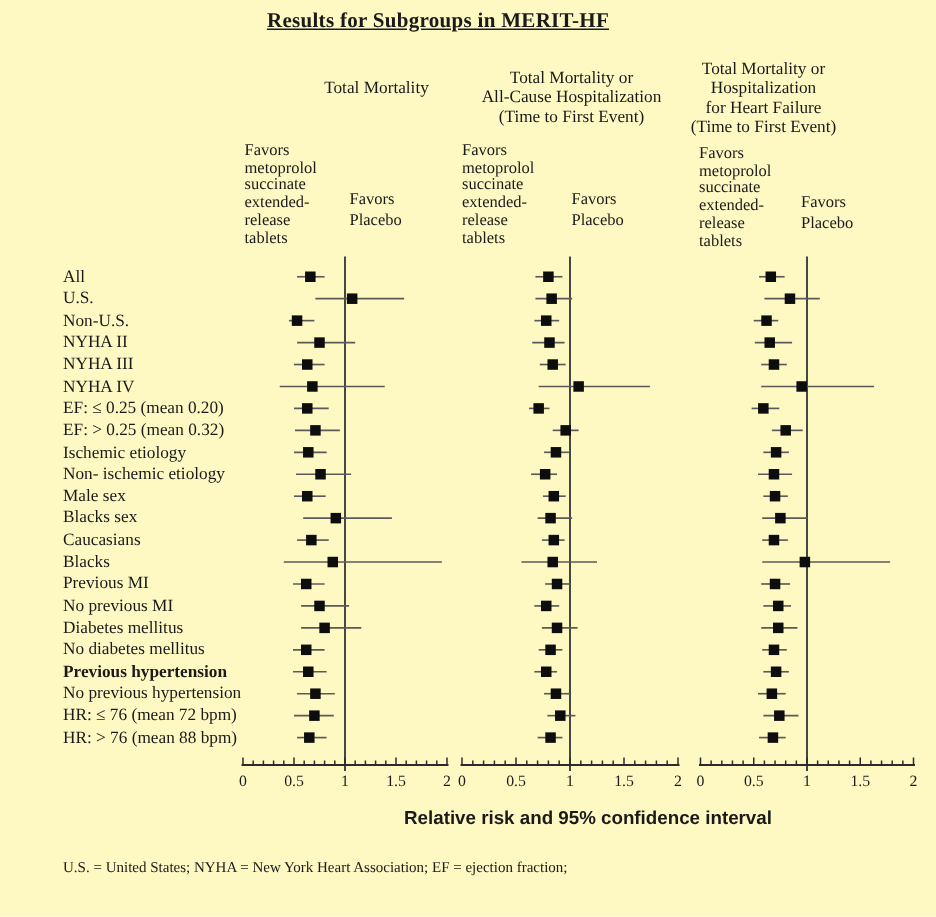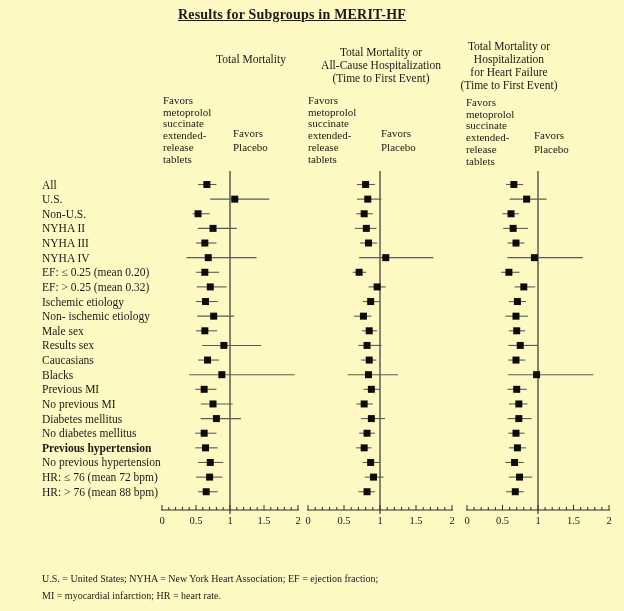--- a/index.html
+++ b/index.html
@@ -93,21 +93,21 @@
       <div class="row-label" style="top: 192.13px;">U.S.</div>
       <div class="row-label" style="top: 206.76px;">Non-U.S.</div>
       <div class="row-label" style="top: 221.39px;">NYHA II</div>
       <div class="row-label" style="top: 236.02px;">NYHA III</div>
       <div class="row-label" style="top: 250.65px;">NYHA IV</div>
       <div class="row-label" style="top: 265.28px;">EF: ≤ 0.25 (mean 0.20)</div>
       <div class="row-label" style="top: 279.91px;">EF: &gt; 0.25 (mean 0.32)</div>
       <div class="row-label" style="top: 294.54px;">Ischemic etiology</div>
       <div class="row-label" style="top: 309.17px;">Non- ischemic etiology</div>
       <div class="row-label" style="top: 323.8px;">Male sex</div>
-      <div class="row-label" style="top: 338.43px;">Results sex</div>
+      <div class="row-label" style="top: 338.43px;">Blacks sex</div>
       <div class="row-label" style="top: 353.06px;">Caucasians</div>
       <div class="row-label" style="top: 367.69px;">Blacks</div>
       <div class="row-label" style="top: 382.32px;">Previous MI</div>
       <div class="row-label" style="top: 396.95px;">No previous MI</div>
       <div class="row-label" style="top: 411.58px;">Diabetes mellitus</div>
       <div class="row-label" style="top: 426.21px;">No diabetes mellitus</div>
       <div class="row-label" style="top: 440.84px; font-weight: bold;">Previous hypertension</div>
       <div class="row-label" style="top: 455.47px;">No previous hypertension</div>
       <div class="row-label" style="top: 470.1px;">HR: ≤ 76 (mean 72 bpm)</div>
       <div class="row-label" style="top: 484.73px;">HR: &gt; 76 (mean 88 bpm)</div>
@@ -325,19 +325,19 @@
       <line x1="508.89" y1="447.84000000000003" x2="525.93" y2="447.84000000000003" stroke="#5a5a5a" stroke-width="1.1"></line>
       <rect x="513.91" y="444.34000000000003" width="7" height="7" fill="#0d0d0d"></rect>
       <line x1="505.34000000000003" y1="462.47" x2="523.8" y2="462.47" stroke="#5a5a5a" stroke-width="1.1"></line>
       <rect x="511.07000000000005" y="458.97" width="7" height="7" fill="#0d0d0d"></rect>
       <line x1="508.89" y1="477.1" x2="532.32" y2="477.1" stroke="#5a5a5a" stroke-width="1.1"></line>
       <rect x="516.04" y="473.6" width="7" height="7" fill="#0d0d0d"></rect>
       <line x1="506.05" y1="491.73" x2="523.8" y2="491.73" stroke="#5a5a5a" stroke-width="1.1"></line>
       <rect x="511.78" y="488.23" width="7" height="7" fill="#0d0d0d"></rect>
     </svg>
 
+  <div class="xcaption">Relative risk and 95% confidence interval</div>
 
   <div class="footnote">
     <div class="prewrap">U.S. = United States; NYHA = New York Heart Association; EF = ejection fraction;</div>
-    <div class="prewrap">MI = myocardial infarction; HR = heart rate.</div>
   </div>
 
 </div>
 
 </body></html>

